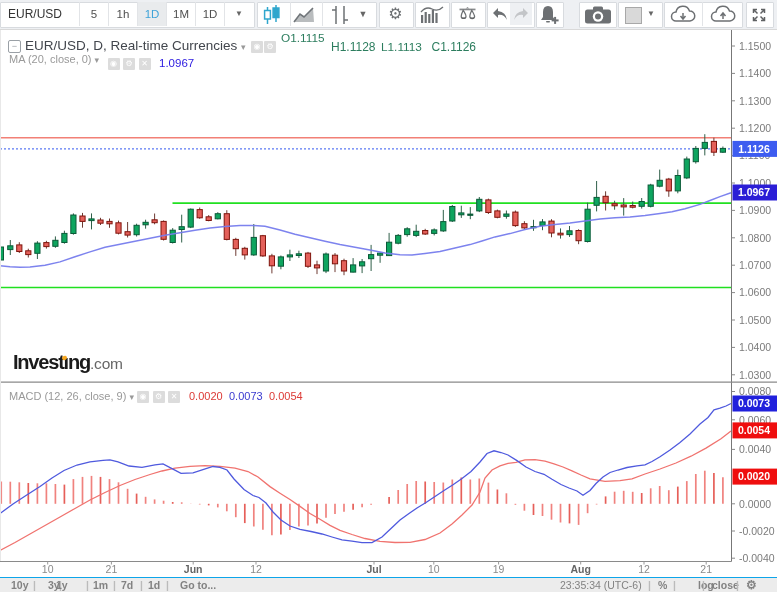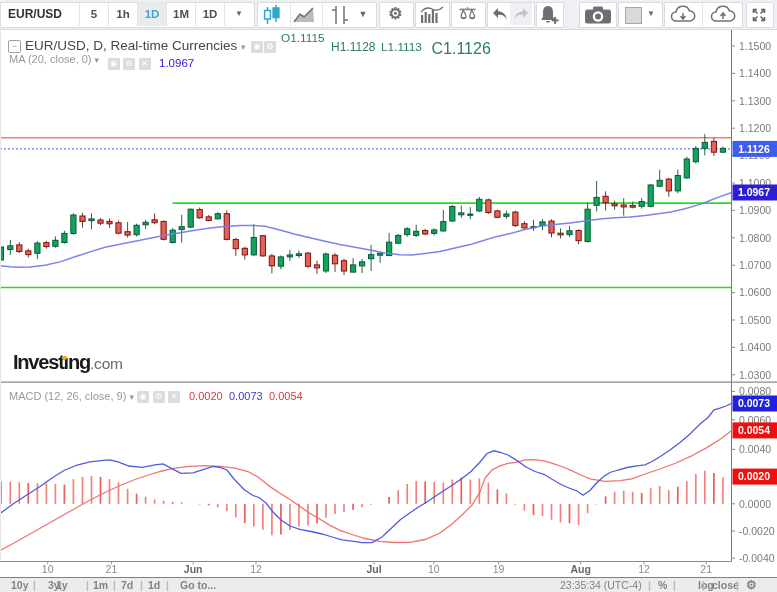--- a/index.html
+++ b/index.html
@@ -2,21 +2,21 @@
 <html><head><meta charset="utf-8"><style>
 html,body{margin:0;padding:0}
 body{width:777px;height:592px;position:relative;font-family:"Liberation Sans",sans-serif;background:#fff;overflow:hidden}
 .ax{font-size:10.5px;fill:#7b7b7b;font-family:"Liberation Sans",sans-serif}
 .bx{font-size:10.5px;font-weight:bold;fill:#fff;font-family:"Liberation Sans",sans-serif}
 .dt{font-size:10.5px;fill:#8a8a8a;font-family:"Liberation Sans",sans-serif}
 .dt.b{fill:#666;font-weight:bold}
 #tb{position:absolute;left:0;top:0;width:777px;height:29px;background:#eef0f3;border-bottom:1px solid #d9d9d9}
 #tb .grp{position:absolute;top:2px;height:24px;background:#fff;border:1px solid #d8dbdf;border-radius:1px}
 #tb .sep{position:absolute;top:2px;width:1px;height:24px;background:#e2e4e7}
-#tb .t{position:absolute;top:2px;height:24px;line-height:24px;font-size:11.5px;font-weight:bold;color:#4f4f4f;text-align:center}
+#tb .t{position:absolute;top:2px;height:24px;line-height:24px;font-size:11.5px;font-weight:normal;color:#4f4f4f;text-align:center}
 #bb{position:absolute;left:0;top:577px;width:777px;height:15px;background:#ececec;border-top:1px solid #0ea5e9;font-size:10.5px;font-weight:bold;color:#828282}
 #bb span{position:absolute;top:0;line-height:15px}
 .sic{position:absolute;width:12px;height:12px;background:#dcdcdc;border-radius:1px;color:#fff;font-size:8px;line-height:12px;text-align:center}
 .lg{position:absolute;font-size:11px;color:#999}
 </style></head><body>
 <svg width="777" height="592" viewBox="0 0 777 592" style="position:absolute;left:0;top:0">
     <line x1="0" y1="137.7" x2="731.5" y2="137.7" stroke="#f28076" stroke-width="1.6"></line>
     <line x1="0" y1="148.9" x2="731.5" y2="148.9" stroke="#5b79f3" stroke-width="1.1" stroke-dasharray="2,2"></line>
     <line x1="172.5" y1="203.1" x2="731.5" y2="203.1" stroke="#20e020" stroke-width="1.6"></line>
     <line x1="0" y1="287.5" x2="731.5" y2="287.5" stroke="#20e020" stroke-width="1.6"></line>
@@ -453,21 +453,21 @@
     </svg>
 </div>
 
 <div style="position:absolute;left:8px;top:40px;width:11px;height:11px;border:1px solid #9aa0a6;border-radius:2px;color:#9aa0a6;font-size:9px;line-height:10px;text-align:center">−</div>
 <div style="position:absolute;left:25px;top:38px;font-size:13.5px;color:#42464d">EUR/USD, D, Real-time Currencies <span style="color:#999;font-size:9px">▾</span></div>
 <div class="sic" style="left:251px;top:41px">◉</div>
 <div class="sic" style="left:264px;top:41px">⚙</div>
 <div style="position:absolute;left:281px;top:31px;font-size:11.8px;color:#2c7d5e">O1.1115</div>
 <div style="position:absolute;left:331px;top:39.5px;font-size:12px;color:#2c7d5e">H1.1128</div>
 <div style="position:absolute;left:381px;top:39.5px;font-size:11.8px;color:#2c7d5e">L1.1113</div>
-<div style="position:absolute;left:431.5px;top:39.5px;font-size:16px;color:#2c7d5e">C1.1126</div>
+<div style="position:absolute;left:431.5px;top:39.5px;font-size:12px;color:#2c7d5e">C1.1126</div>
 <div class="lg" style="left:9px;top:53px">MA (20, close, 0) <span style="font-size:9px">▾</span></div>
 <div class="sic" style="left:107.5px;top:58px">◉</div>
 <div class="sic" style="left:123.0px;top:58px">⚙</div>
 <div class="sic" style="left:138.5px;top:58px">✕</div>
 <div style="position:absolute;left:159px;top:56.5px;font-size:11.5px;color:#2a18e0">1.0967</div>
 
 <div style="position:absolute;left:13px;top:351px;font-size:20px;font-weight:bold;color:#1b1b1b;letter-spacing:-1.2px">Investıng<span style="font-weight:normal;font-size:15.5px;color:#666;letter-spacing:-0.2px">.com</span></div>
 <div style="position:absolute;left:61.5px;top:355.5px;width:5px;height:4px;background:#f7a823;border-radius:50% / 45%;transform:rotate(-20deg)"></div>
 
 <div class="lg" style="left:9px;top:390px">MACD (12, 26, close, 9) <span style="font-size:9px">▾</span></div>
@@ -485,21 +485,21 @@
     <span style="left:59px;color:#bbb">|</span>
  <span style="left:56px">1y</span>
     <span style="left:86px;color:#bbb">|</span>
  <span style="left:93px">1m</span>
     <span style="left:113px;color:#bbb">|</span>
  <span style="left:121px">7d</span>
     <span style="left:140px;color:#bbb">|</span>
  <span style="left:148px">1d</span>
     <span style="left:166px;color:#bbb">|</span>
  <span style="left:180px">Go to...</span>
- <span style="left:560px;font-weight:normal">23:35:34 (UTC-4)</span>
+ <span style="left:560px;font-weight:normal">23:35:34 (UTC-6)</span>
     <span style="left:648px;color:#bbb">|</span>
  <span style="left:658px">%</span>
     <span style="left:673px;color:#bbb">|</span>
  <span style="left:698px">log</span>
     <span style="left:702px;color:#bbb">|</span>
  <span style="left:712px">close</span>
     <span style="left:736px;color:#bbb">|</span>
  <span style="left:746px;font-size:12px">⚙</span>
 </div>
 </body></html>

